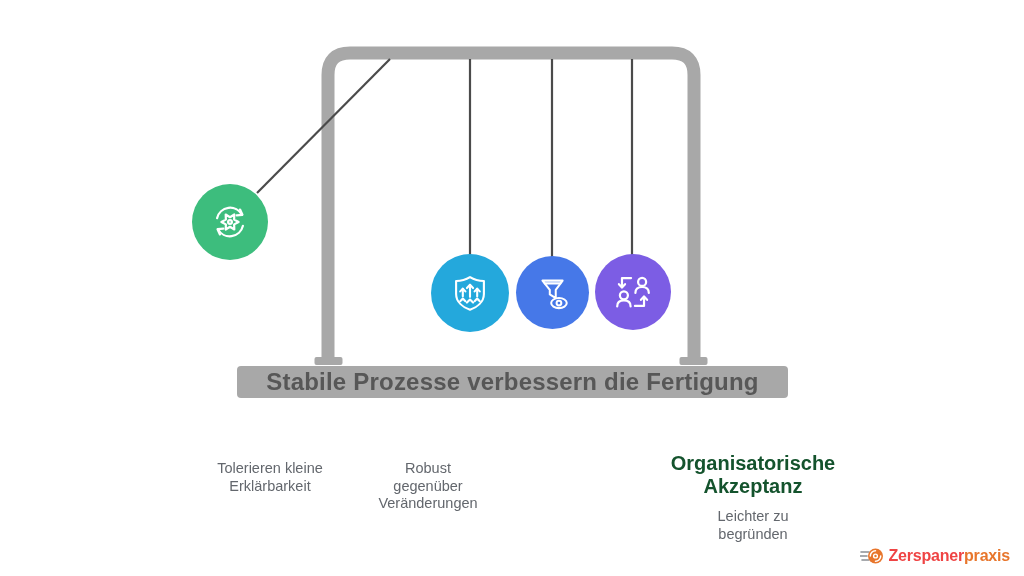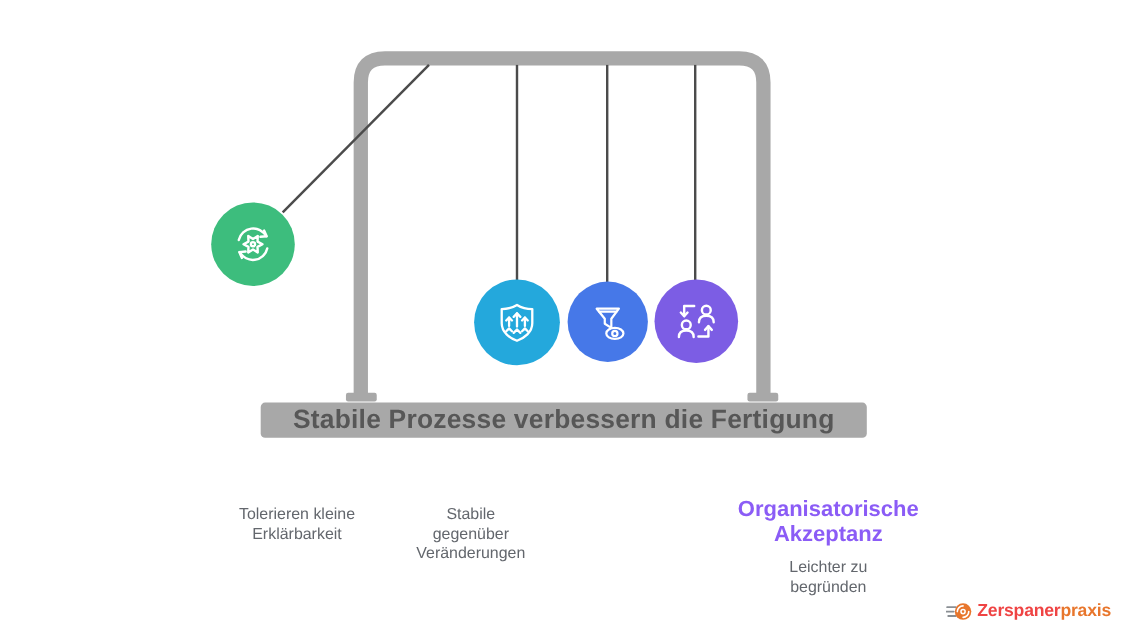--- a/index.html
+++ b/index.html
@@ -131,26 +131,26 @@
     </svg>
   </div>
 
   <div class="base-bar" style="background-color: rgb(168, 168, 168); color: rgb(87, 87, 87);">Stabile Prozesse verbessern die Fertigung</div>
 
   <div class="col col1">
     <div class="body">Tolerieren kleine
 Erklärbarkeit</div>
   </div>
   <div class="col col2">
-    <div class="body">Stabile
+    <div class="body">Robust
 gegenüber
 Veränderungen</div>
   </div>
   <div class="col col4">
-    <div class="heading" style="color: #8b5cf6;">Organisatorische
+    <div class="heading" style="color: #14532d;">Organisatorische
 Akzeptanz</div>
     <div class="body">Leichter zu
 begründen</div>
   </div>
 
   <div class="logo">
     <svg width="24" height="24" viewBox="0 0 24 24">
       <line x1="1" y1="8" x2="9" y2="8" stroke="#8a8f94" stroke-width="1.6" stroke-linecap="round"></line>
       <line x1="0" y1="12" x2="7" y2="12" stroke="#8a8f94" stroke-width="1.6" stroke-linecap="round"></line>
       <line x1="2" y1="16" x2="9" y2="16" stroke="#8a8f94" stroke-width="1.6" stroke-linecap="round"></line>

